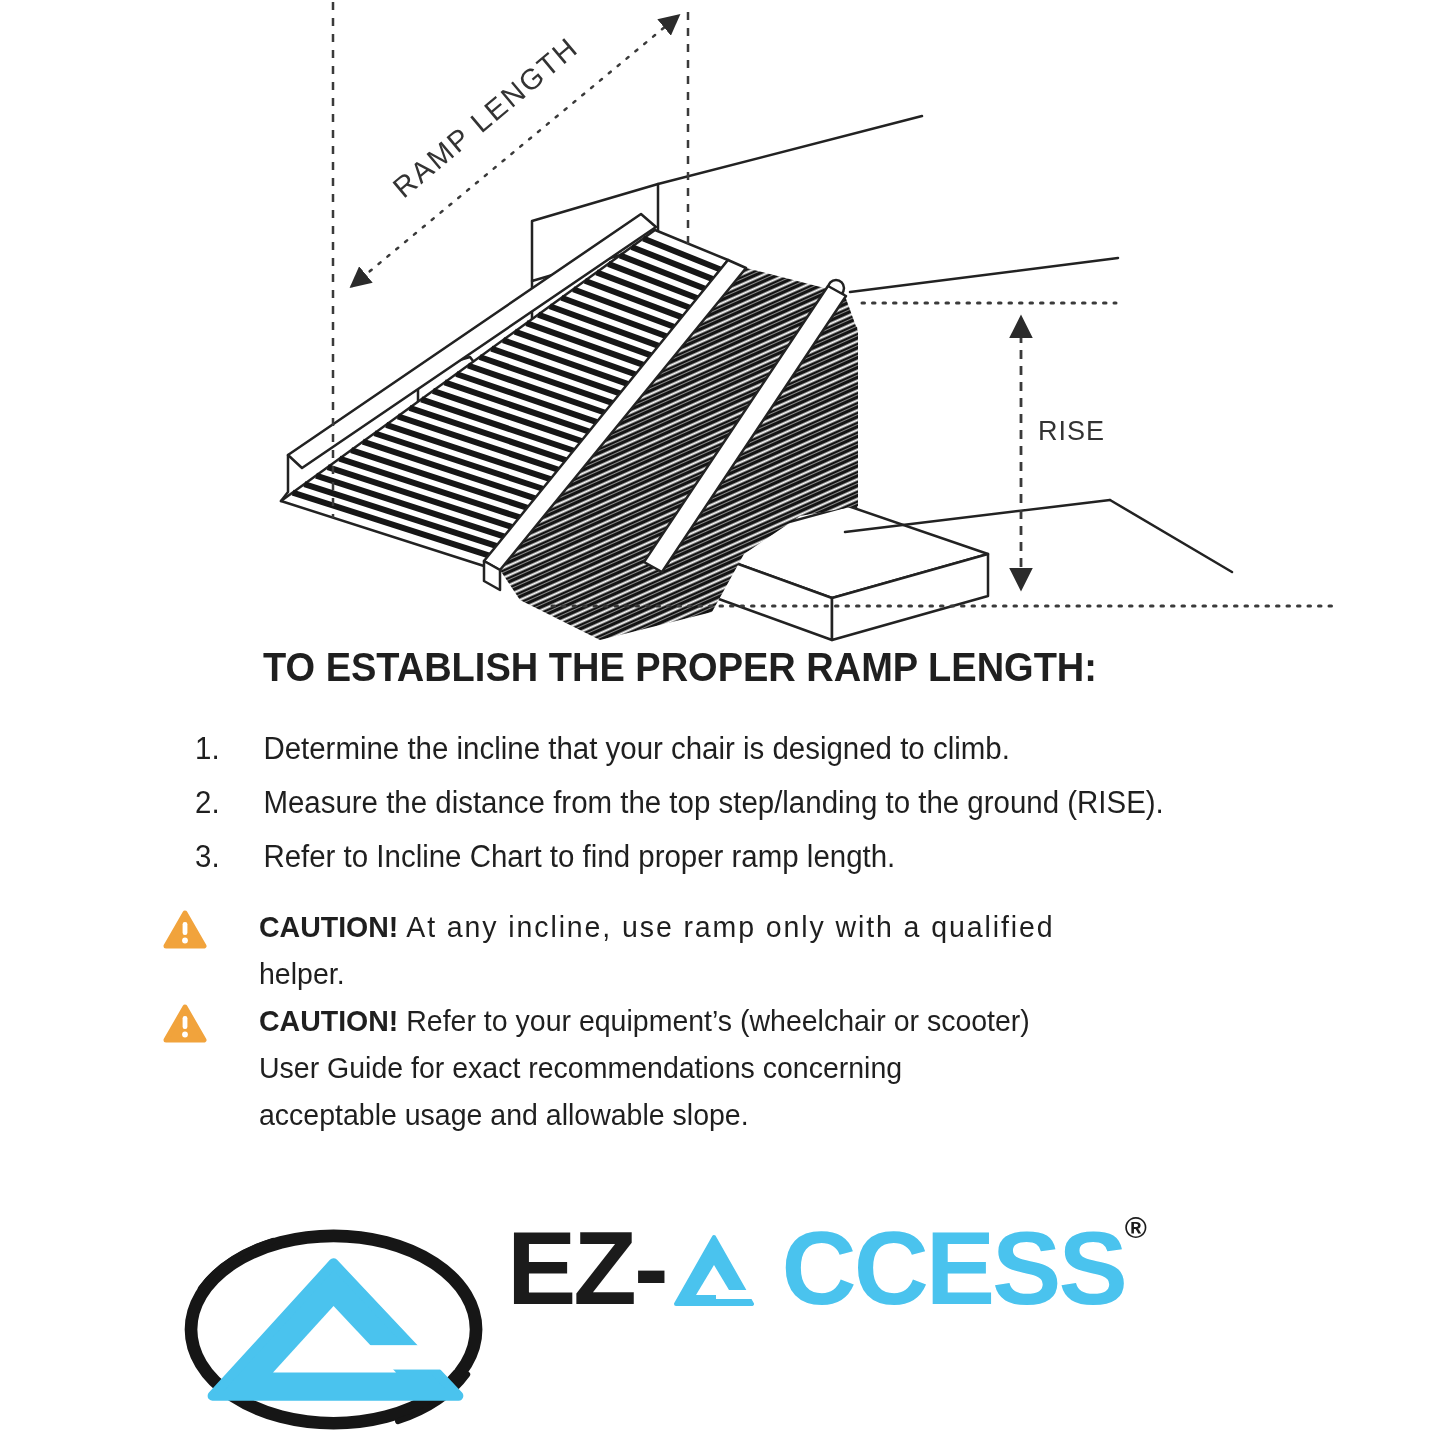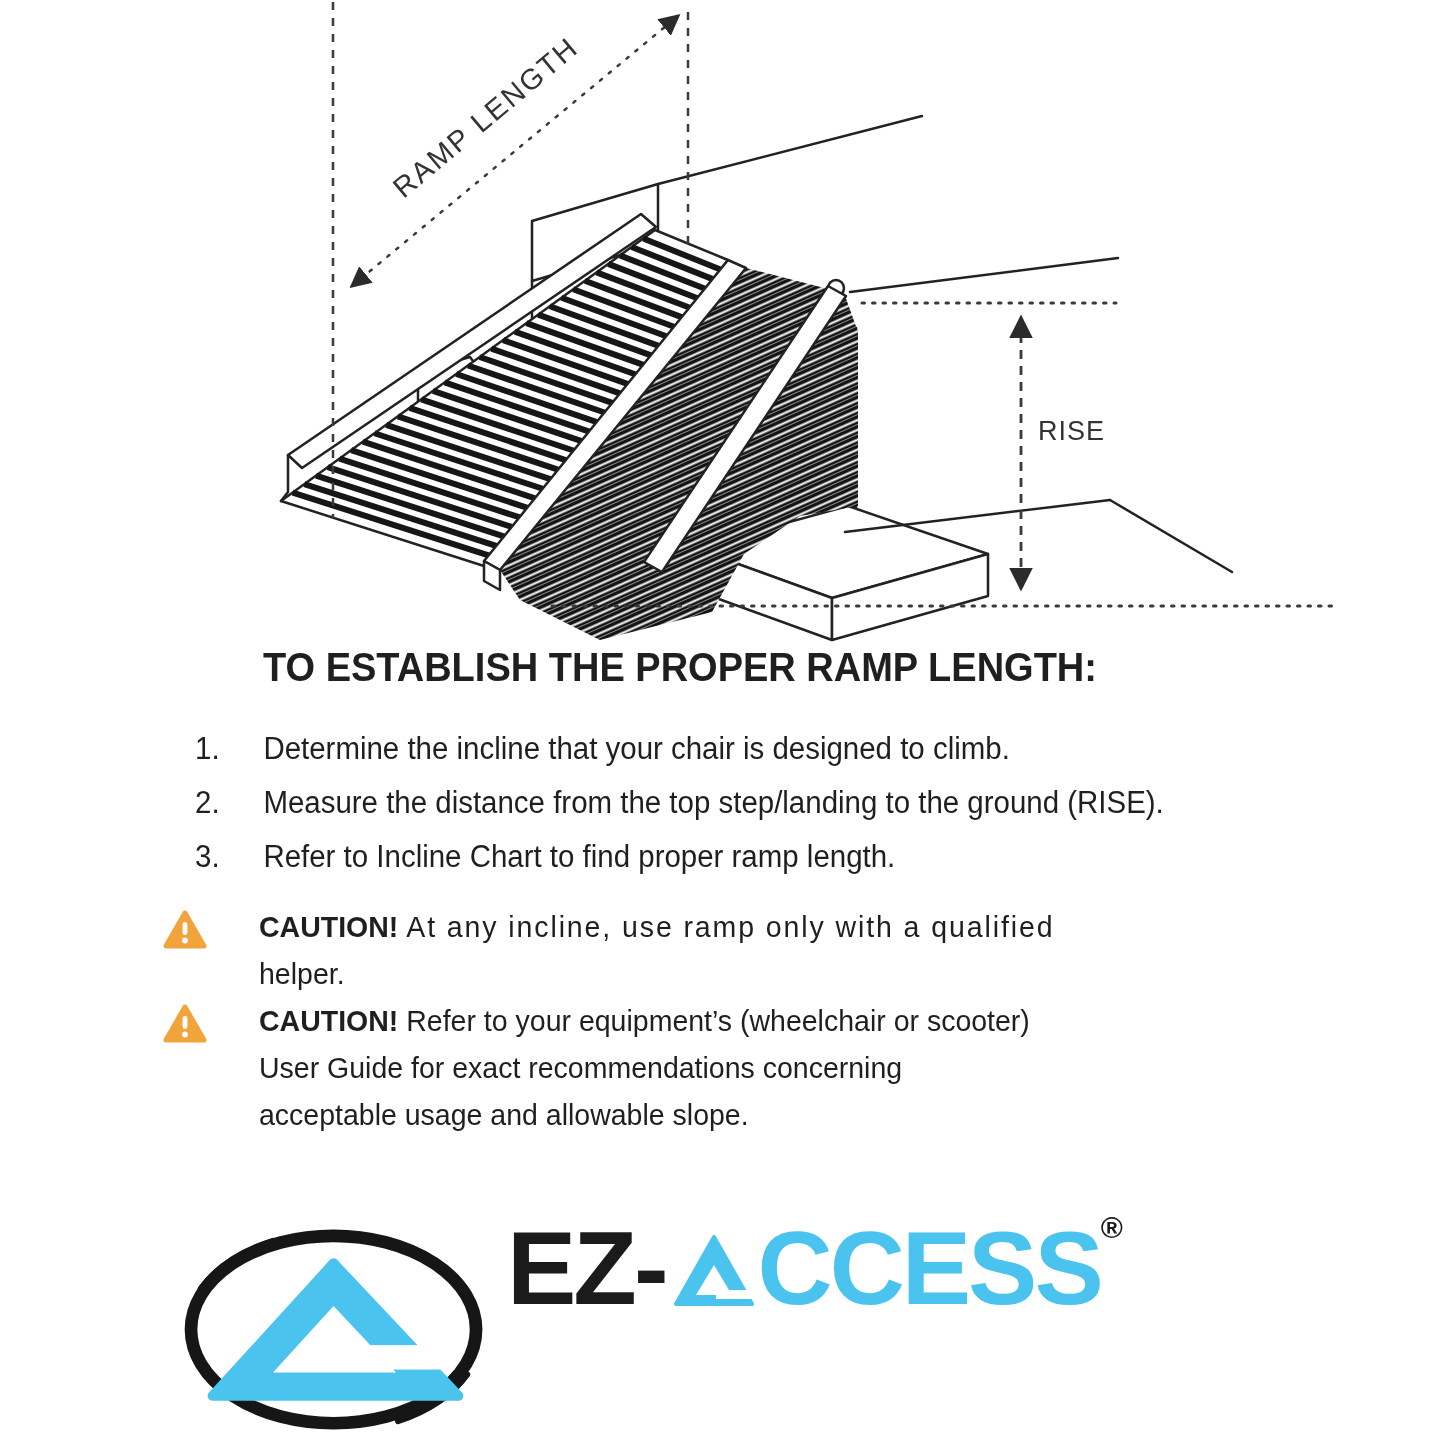--- a/index.html
+++ b/index.html
@@ -16,21 +16,21 @@
   .caution-row{display:flex;align-items:flex-start;}
   .caution-icon{flex:0 0 44px;margin-top:7px;margin-right:52px;}
   .caution-body{transform:scaleX(0.95);transform-origin:left top;}
   .caution-label{font-weight:bold;}
   .caution-line{display:block;}
   .caution-0 .caution-first{letter-spacing:2px;}
   .logo{position:absolute;left:178px;top:1228px;display:flex;align-items:flex-start;}
   .logo-word{display:flex;align-items:flex-end;margin-left:14px;font-weight:bold;
              font-size:104px;letter-spacing:-3px;line-height:0.78;}
   .logo-ez{color:#1b1b1b;}
-  .logo-ccess{color:#4ac3ee;}
+  .logo-ccess{color:#4ac3ee;margin-left:24px;}
   .logo-a-glyph{margin:0 2px 1px 6px;}
   .logo-reg{font-size:30px;color:#1b1b1b;align-self:flex-start;margin-top:-12px;
             letter-spacing:0;font-weight:bold;}
 </style>
 </head>
 <body>
 
 <div class="page">
 
   <svg class="diagram" width="1445" height="645" viewBox="0 0 1445 645">

